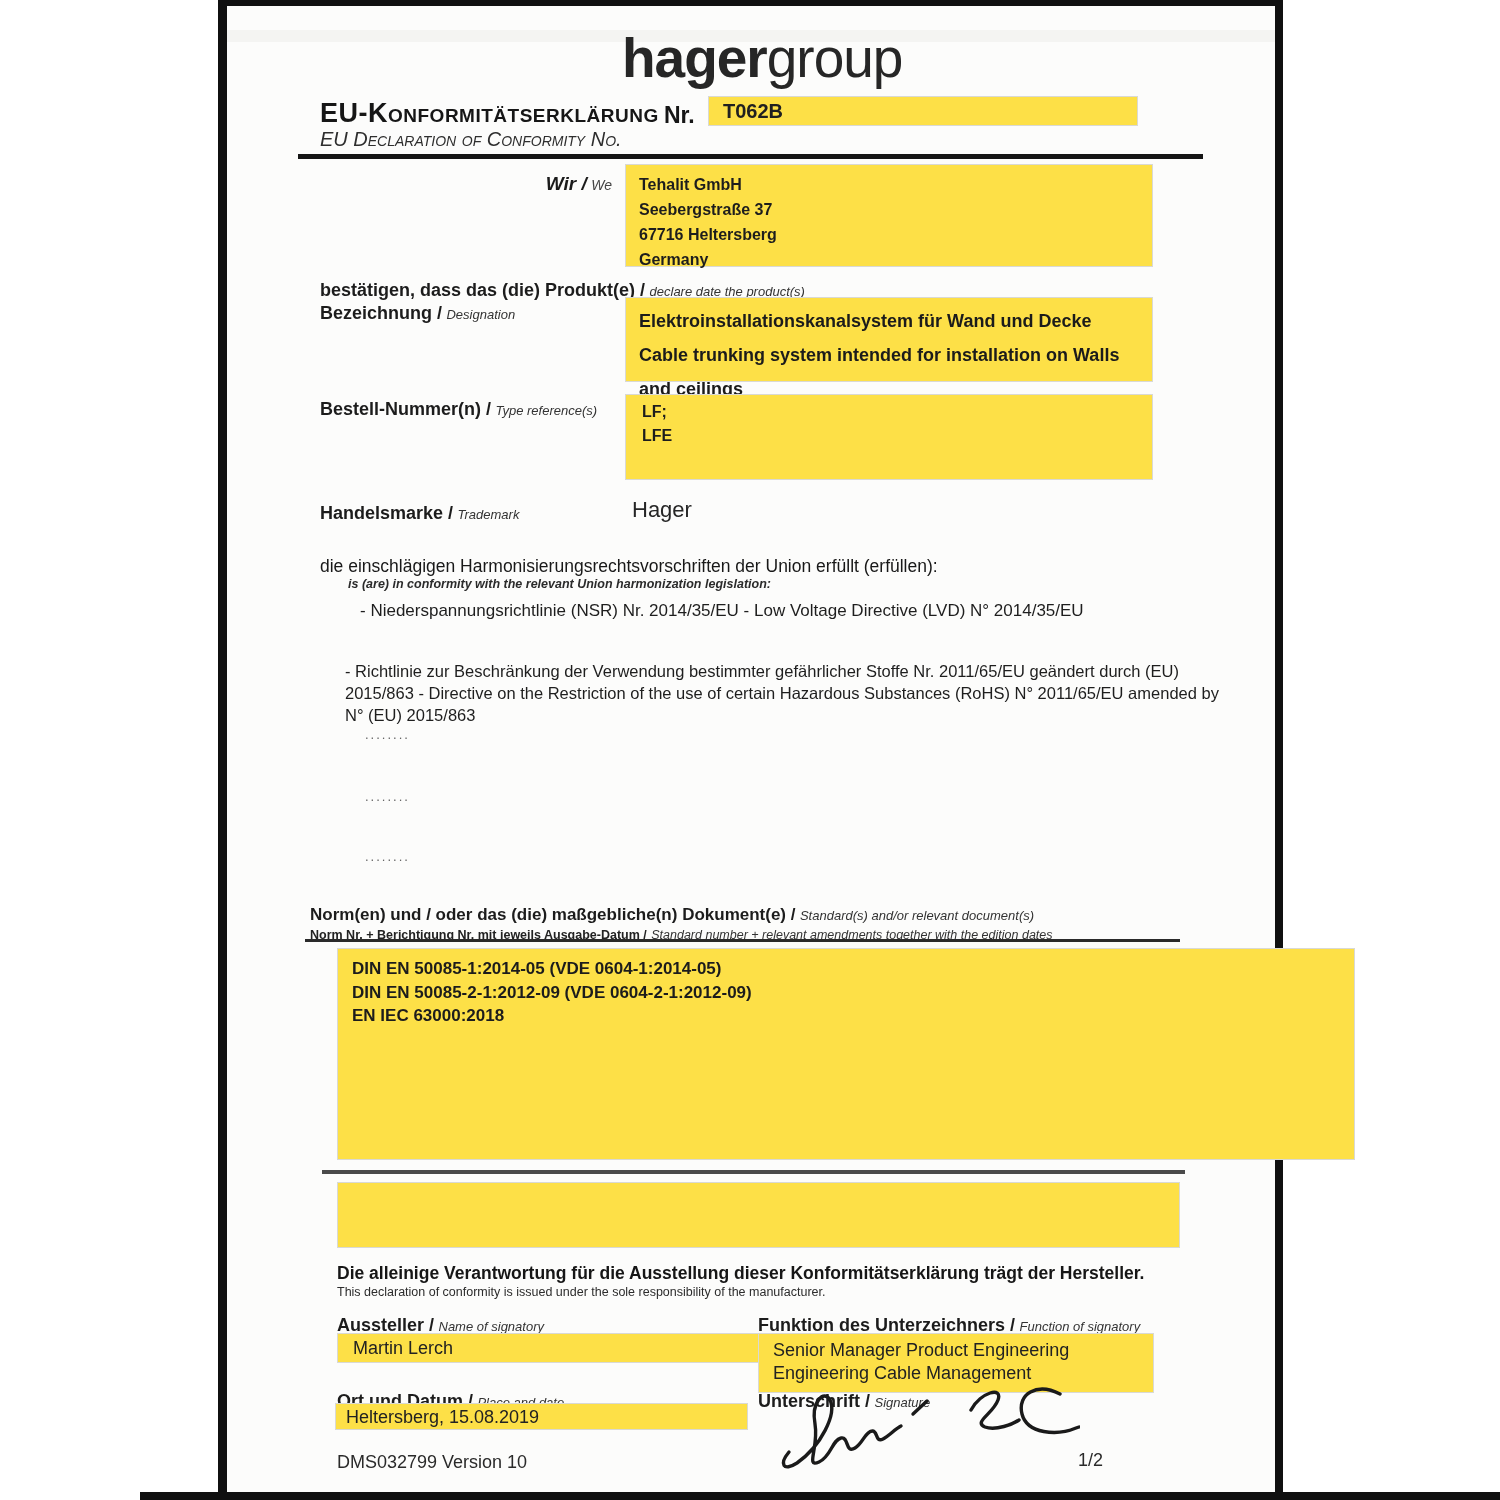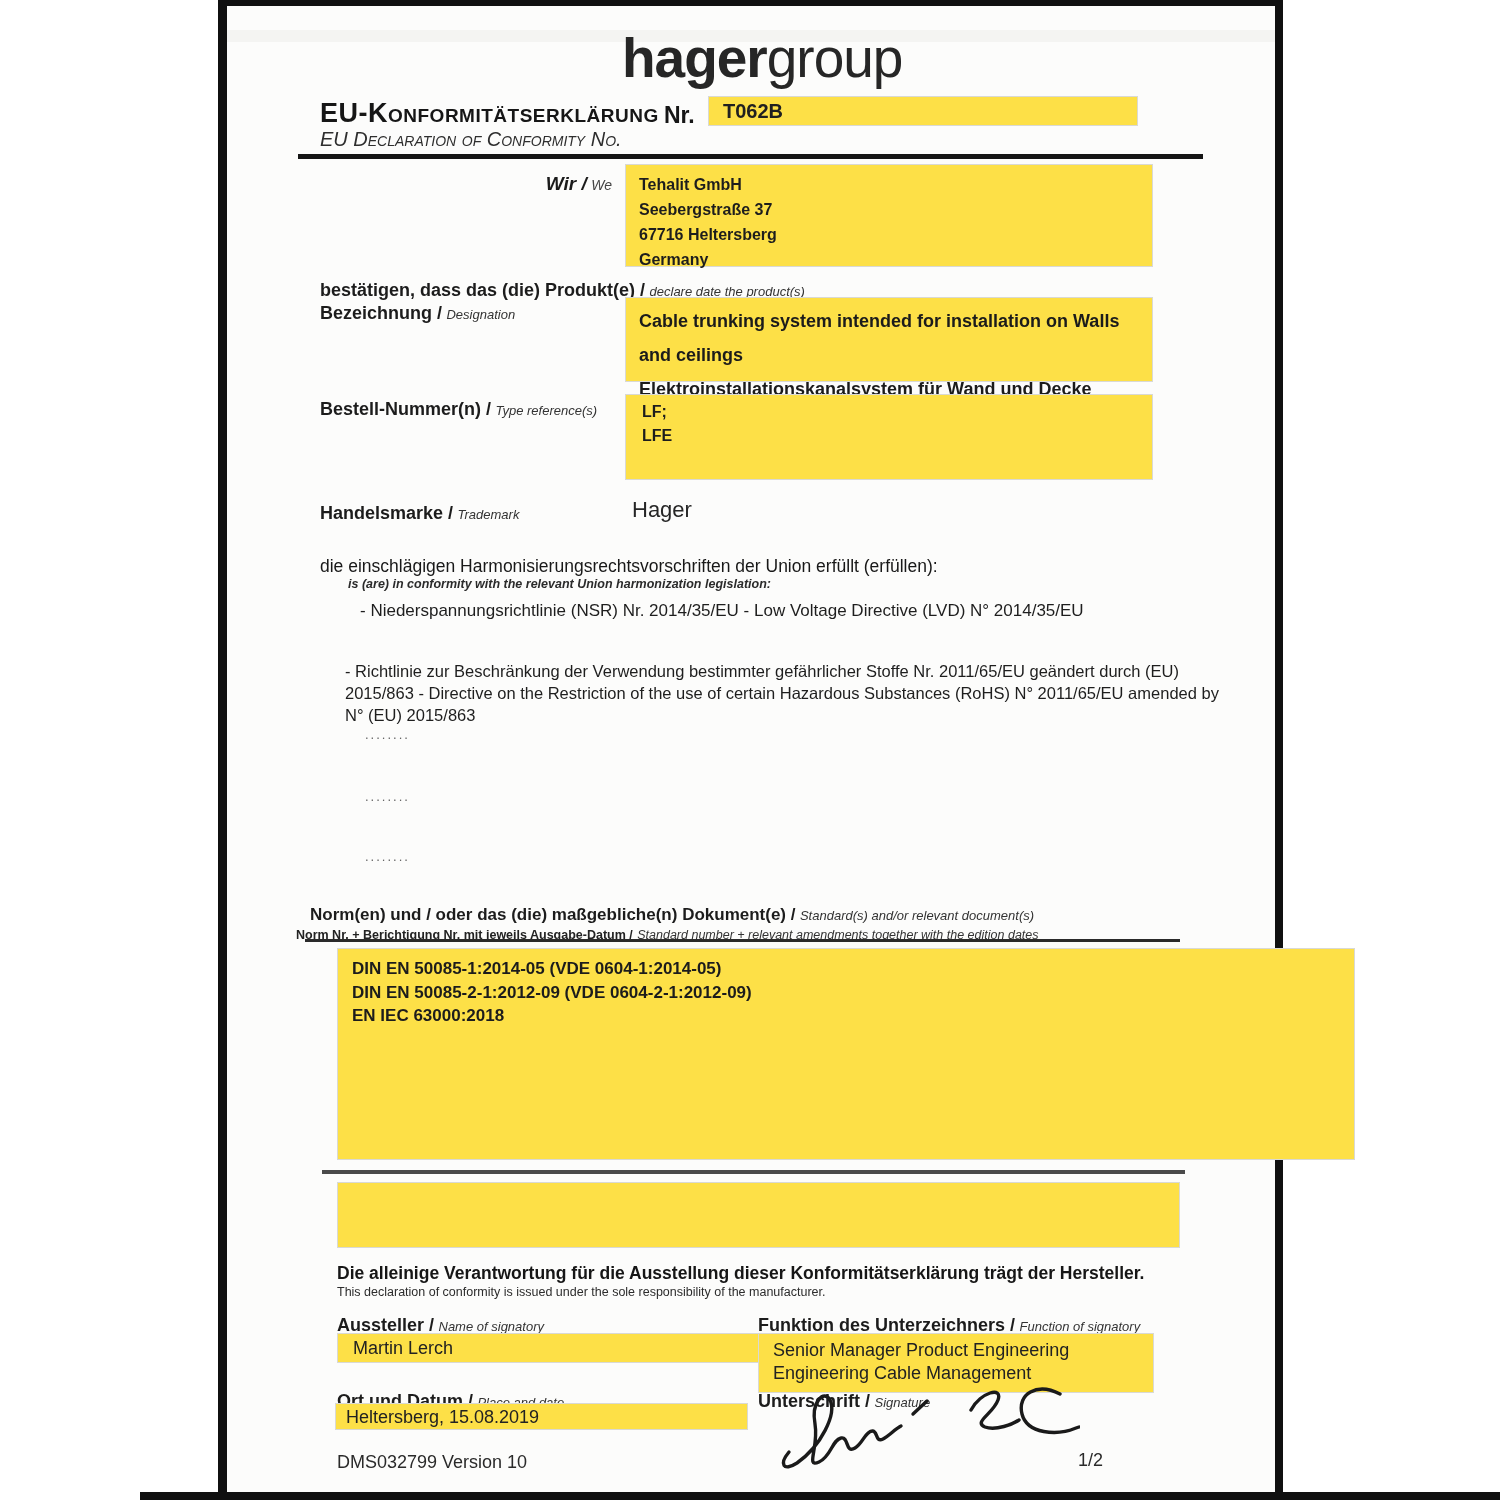--- a/index.html
+++ b/index.html
@@ -79,22 +79,22 @@
     <span class="lbl-de">bestätigen, dass das (die) Produkt(e) /</span>
     <span class="lbl-en">declare date the product(s)</span>
   </div>
 
   <div class="abs nowrap" style="left:320px;top:303px;">
     <span class="lbl-de">Bezeichnung /</span>
     <span class="lbl-en">Designation</span>
   </div>
   <div class="fieldbox" style="left:625px;top:297px;width:528px;height:85px;">
     <div class="desig">
+      <div style="font-weight:bold;">Elektroinstallationskanalsystem für Wand und Decke</div>
       <div style="font-weight:bold;">Cable trunking system intended for installation on Walls and ceilings</div>
-      <div style="font-weight:bold;">Elektroinstallationskanalsystem für Wand und Decke</div>
     </div>
   </div>
 
   <div class="abs nowrap" style="left:320px;top:399px;">
     <span class="lbl-de">Bestell-Nummer(n) /</span>
     <span class="lbl-en">Type reference(s)</span>
   </div>
   <div class="fieldbox" style="left:625px;top:394px;width:528px;height:86px;">
     <div class="bestell val-b">
       <div>LF;</div>
@@ -115,21 +115,21 @@
   <div class="abs body-txt-sm" style="left:345px;top:660px;width:878px;">- Richtlinie zur Beschränkung der Verwendung bestimmter gefährlicher Stoffe Nr. 2011/65/EU geändert durch (EU) 2015/863 - Directive on the Restriction of the use of certain Hazardous Substances (RoHS) N° 2011/65/EU amended by N° (EU) 2015/863</div>
 
   <div class="abs dots" style="left:365px;top:727px;">........</div>
   <div class="abs dots" style="left:365px;top:789px;">........</div>
   <div class="abs dots" style="left:365px;top:849px;">........</div>
 
   <div class="abs nowrap" style="left:310px;top:905px;">
     <span class="lbl-de" style="font-size:17px;">Norm(en) und / oder das (die) maßgebliche(n) Dokument(e) /</span>
     <span class="lbl-en">Standard(s) and/or relevant document(s)</span>
   </div>
-  <div class="abs nowrap" style="left:296px;top:925px;">
+  <div class="abs nowrap" style="left:310px;top:925px;">
     <span class="lbl-sm-de">Norm Nr. + Berichtigung Nr. mit jeweils Ausgabe-Datum /</span>
     <span class="lbl-sm-en">Standard number + relevant amendments together with the edition dates</span>
   </div>
   <div class="abs rule-mid" style="left:305px;top:939px;width:875px;height:3px;"></div>
 
   <div class="fieldbox" style="left:337px;top:948px;width:1018px;height:212px;">
     <div class="stds">
       <div>DIN EN 50085-1:2014-05 (VDE 0604-1:2014-05)</div>
       <div>DIN EN 50085-2-1:2012-09 (VDE 0604-2-1:2012-09)</div>
       <div>EN IEC 63000:2018</div>

